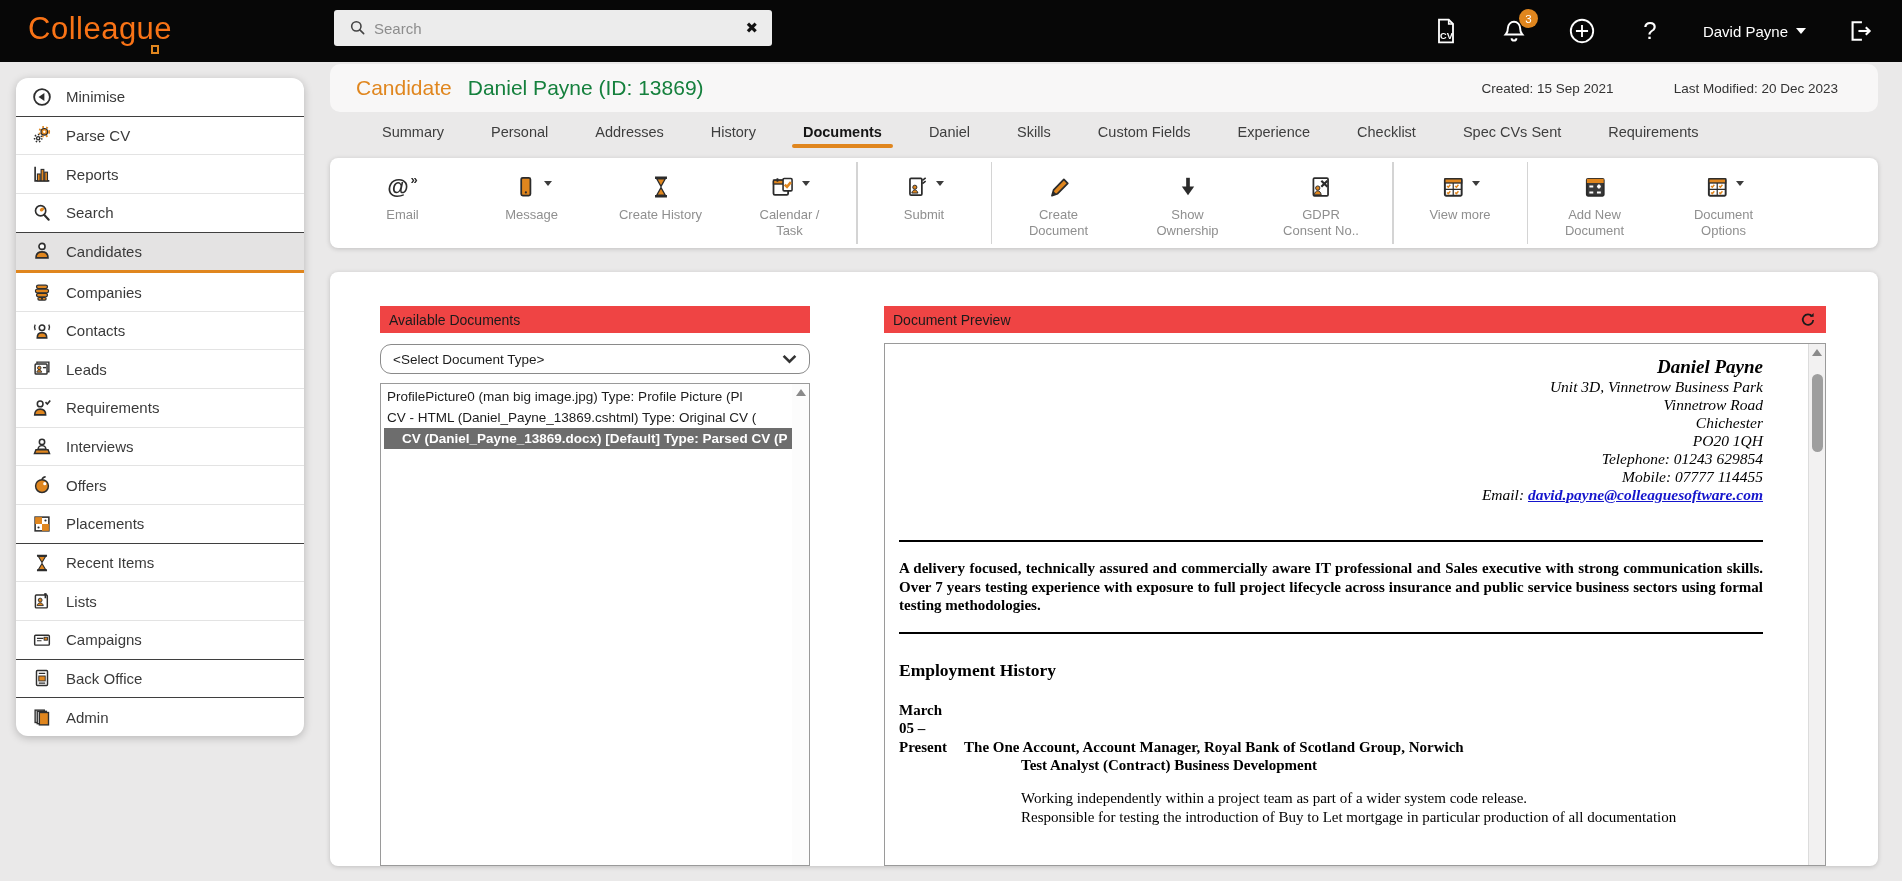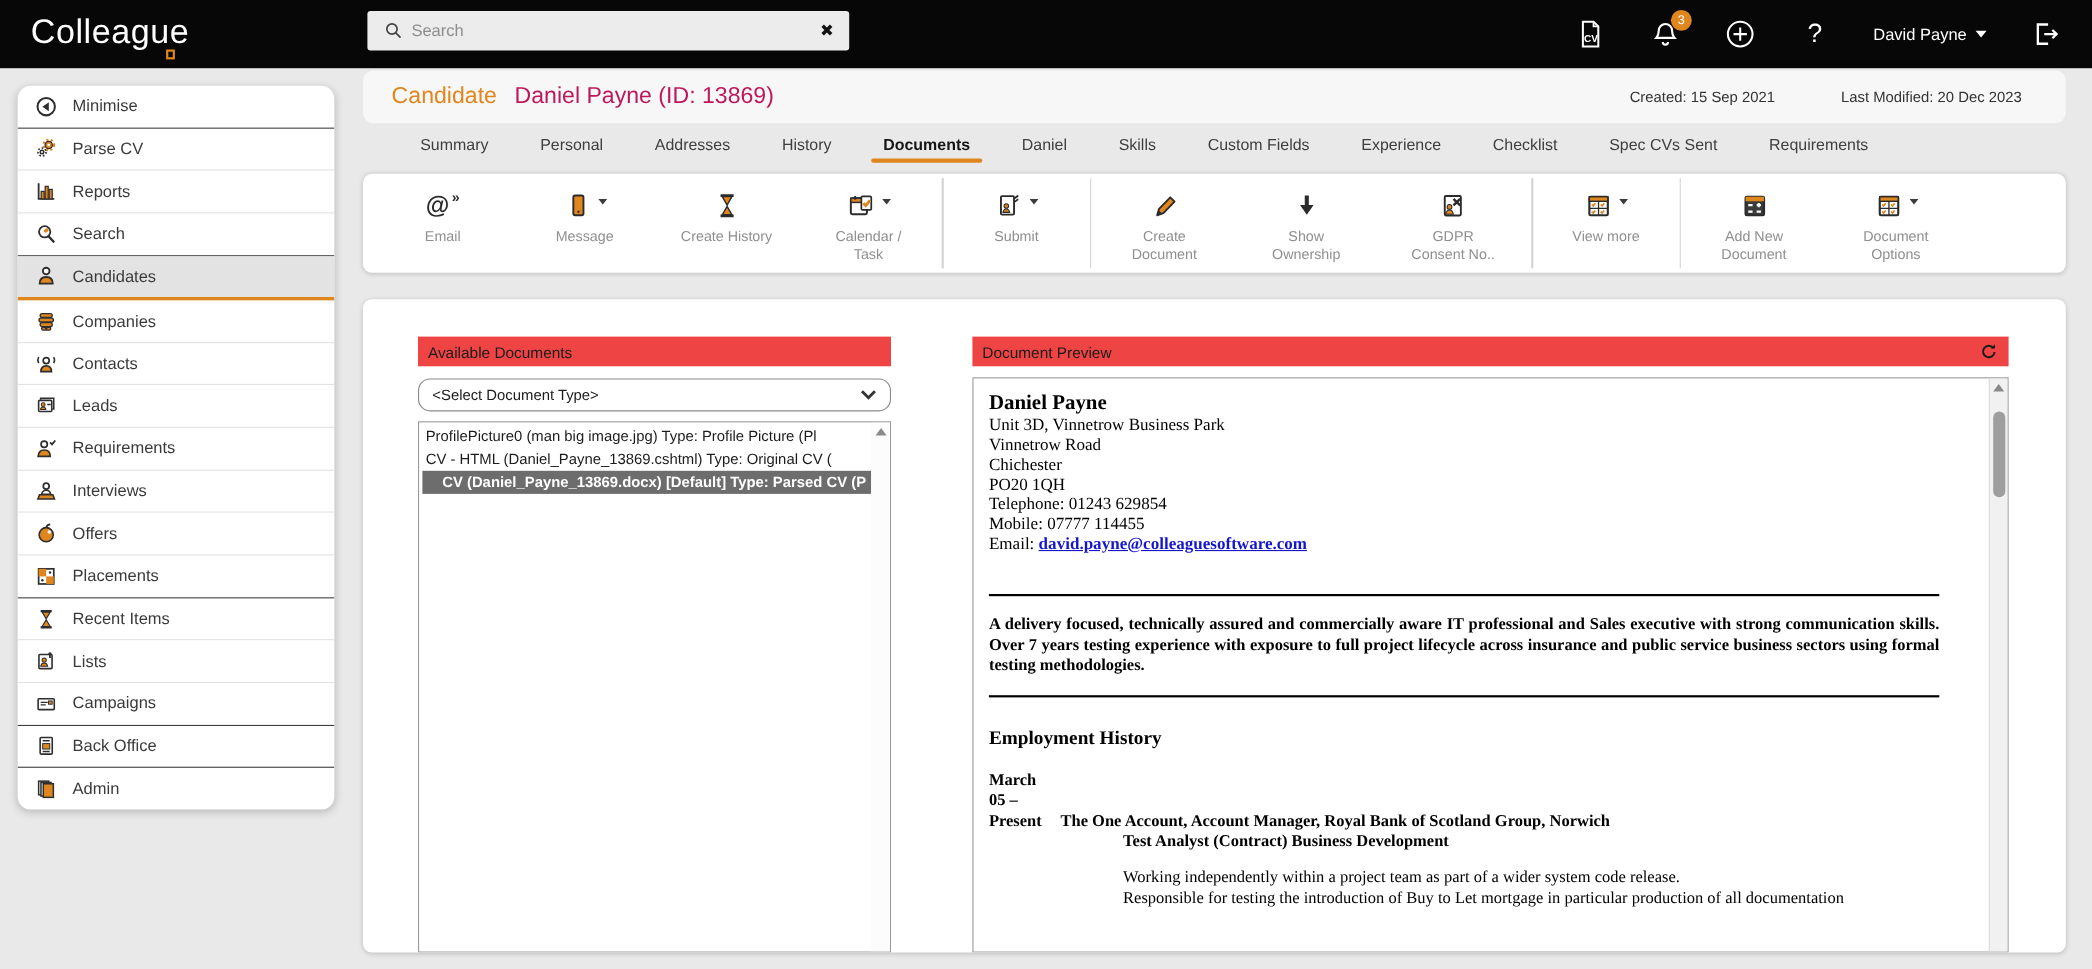--- a/index.html
+++ b/index.html
@@ -2,21 +2,21 @@
 <html><head>
 <meta charset="utf-8">
 <style>
   * { box-sizing: border-box; margin: 0; padding: 0; }
   html,body { width:1902px; height:881px; overflow:hidden;
     font-family:"Liberation Sans","DejaVu Sans",sans-serif; background:#eae9e9; }
 
   
   .topbar { position:absolute; left:0; top:0; width:1902px; height:62px; background:#070707;
     display:flex; align-items:center; }
-  .logo { position:absolute; left:28px; top:11px; color:#ffffff; font-size:31px; font-weight:500;
+  .logo { position:absolute; left:28px; top:11px; color:#f97316; font-size:31px; font-weight:500;
     letter-spacing:.5px; }
   .logo-square { position:absolute; left:151px; top:45px; width:8px; height:9px;
     border:2.5px solid #e0861e; background:transparent; }
   .searchbox { position:absolute; left:334px; top:10px; width:438px; height:36px; background:#ececec;
     border-radius:3px; display:flex; align-items:center; padding:0 14px; }
   .searchbox input { flex:1; border:none; outline:none; background:transparent; font-size:15px;
     color:#333; padding-left:26px; font-family:inherit; }
   .searchbox input::placeholder { color:#8d8d8d; }
   .search-clear { color:#111; font-size:15px; font-weight:bold; cursor:pointer; }
   .top-actions { position:absolute; right:0; top:0; height:62px; display:flex; align-items:center; gap:38px;
@@ -36,21 +36,21 @@
     border-bottom:1px solid #e3e3e3; font-size:15px; color:#3a3a3a; cursor:pointer; }
   .side-item:last-child { border-bottom:none; }
   .side-item.sep-strong { border-bottom:1.5px solid #3f3f3f; }
   .side-item.active { background:#e4e3e3; border-bottom:3.5px solid #e0861e; }
   .side-item svg { flex:0 0 22px; }
 
   
   .rec-header { position:absolute; left:330px; top:64px; width:1548px; height:48px; background:#f8f7f7;
     border-radius:10px; display:flex; align-items:center; padding:0 26px; }
   .rec-entity { color:#e0861e; font-size:21px; margin-right:16px; }
-  .rec-title { color:#be185d; font-size:21px; }
+  .rec-title { color:#15803d; font-size:21px; }
   .rec-dates { margin-left:auto; display:flex; gap:60px; font-size:13.5px; color:#333; padding-right:14px; }
 
   
   .tabs { position:absolute; left:330px; top:112px; width:1548px; height:40px; display:flex;
     align-items:center; padding-left:52px; gap:47px; }
   .tab { font-size:14.5px; color:#3e3e3e; position:relative; height:100%; display:flex; align-items:center; cursor:pointer; }
   .tab.active { font-weight:bold; color:#151515;text-align:center; }
   .tab.active::after { content:""; position:absolute; left:-11px; right:-11px; bottom:4px; height:4px;
     background:#e0861e; border-radius:2px; }
 
@@ -93,21 +93,21 @@
     border-bottom:7px solid #8a8a8a; margin:5px auto 0; cursor:pointer; }
 
   .preview-box { position:absolute; left:554px; top:71px; width:942px; height:523px; border:1px solid #9a9a9a;
     background:#fff; overflow:hidden; }
   .pv-scroll { position:absolute; right:0; top:0; width:17px; bottom:0; background:#f2f1f1; border-left:1px solid #dcdcdc; }
   .pv-thumb { position:absolute; left:3px; top:30px; width:11px; height:78px; background:#9e9e9e; border-radius:6px; cursor:pointer; }
 
   
   .cv-doc { position:absolute; left:0; top:0; right:17px; bottom:0; padding:12px 45px 0 14px;
     font-family:"Liberation Serif","DejaVu Serif",serif; color:#000; overflow:hidden; }
-  .cv-center { text-align:left; }
+  .cv-center { text-align:right;font-style:italic; }
   .cv-name { font-size:19px; font-weight:bold; line-height:22px; }
   .cv-addr { font-size:15.5px; line-height:18px; }
   .cv-email-line { font-size:15.5px; line-height:18px; }
   .cv-email-link { color:#1515cc; font-weight:bold; text-decoration:underline; cursor:pointer; }
   .cv-hr1 { border:none; border-top:2.5px solid #000; margin-top:36px; }
   .cv-hr2 { border:none; border-top:2.5px solid #000; margin-top:17px; }
   .cv-summary { margin-top:17px; font-size:15px; font-weight:bold; text-align:justify; line-height:18.5px; }
   .cv-section { margin-top:26px; font-size:17.5px; font-weight:bold; }
   .cv-emp { margin-top:20px; font-size:15px; font-weight:bold; line-height:18.5px; }
   .cv-emp-row { display:flex; gap:17px; }

